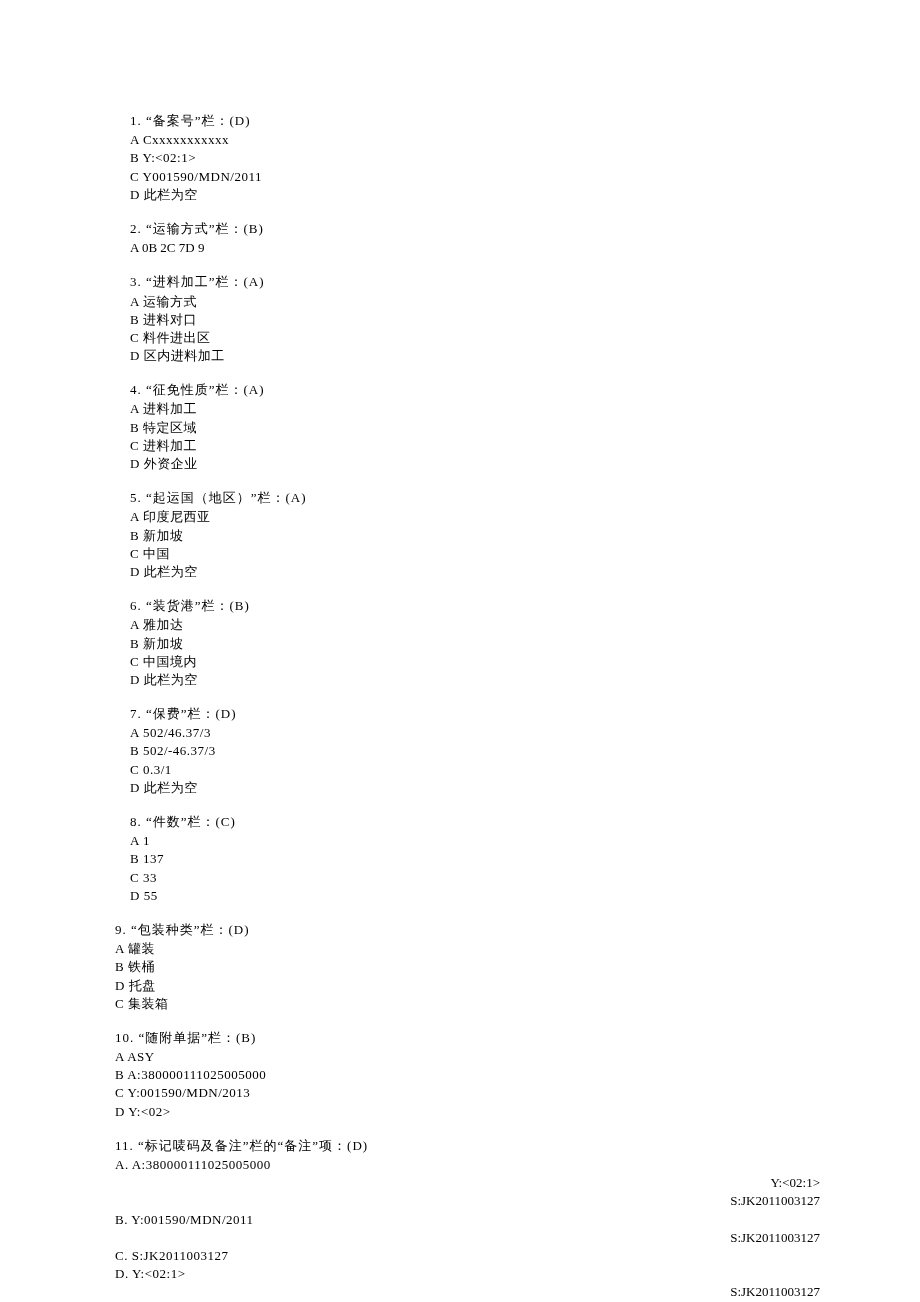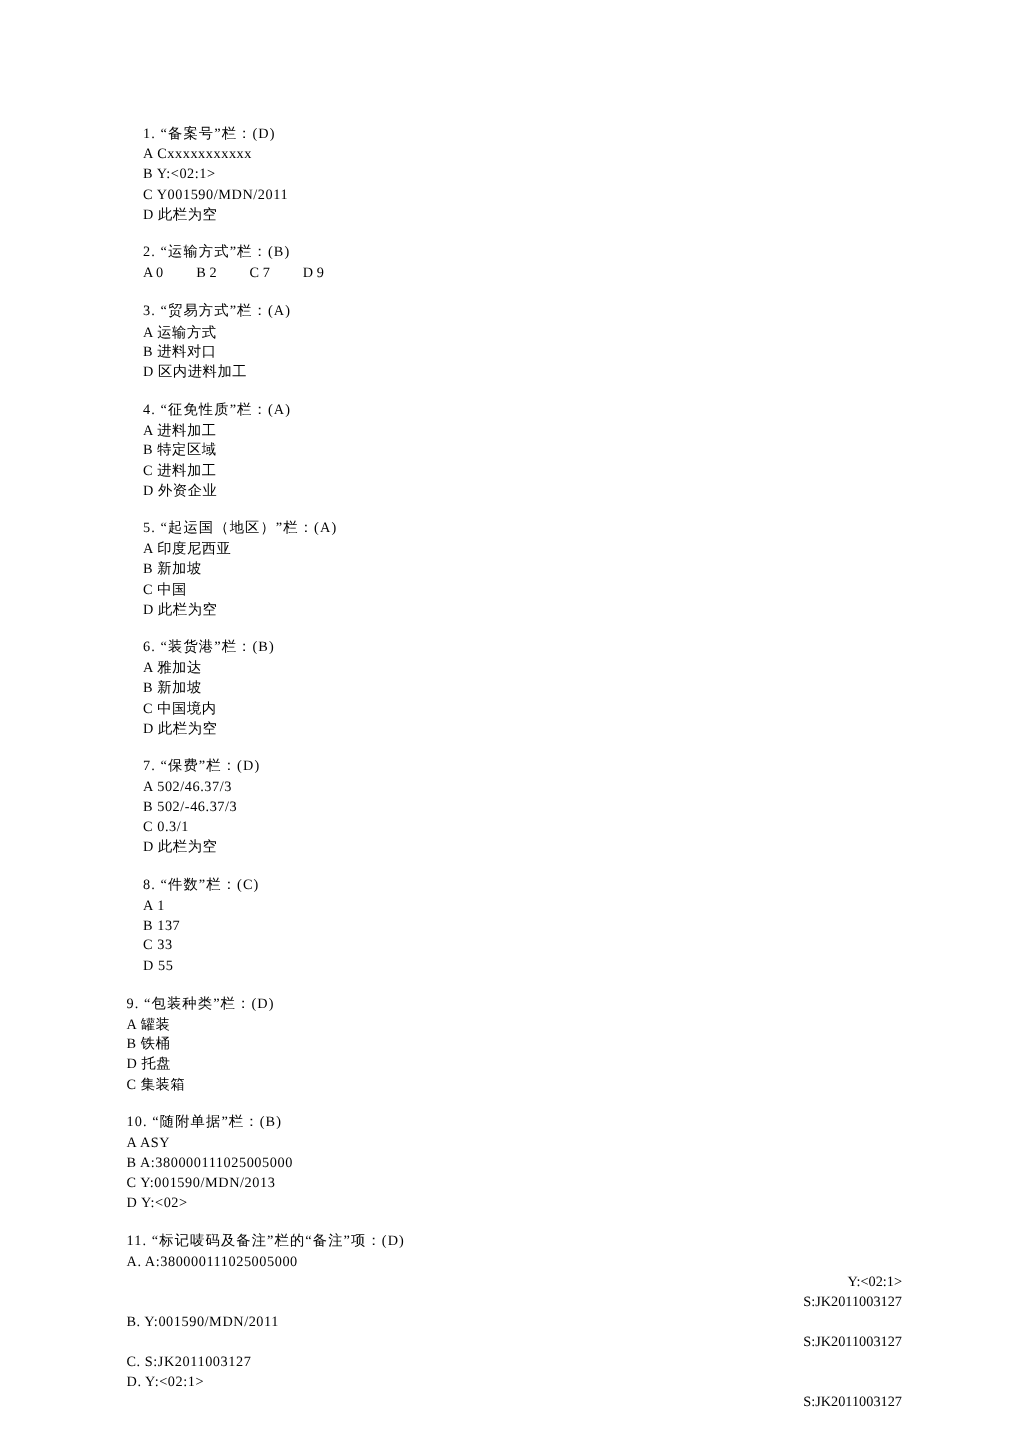--- a/index.html
+++ b/index.html
@@ -18,21 +18,20 @@
     .question-title {
       margin-bottom: 1px;
       letter-spacing: 1px;
     }
     .option {
       margin-left: 0px;
       letter-spacing: 0.5px;
     }
     .inline-options {
       display: flex;
-      gap: 30px;
     }
     .sub-line {
       margin-left: 25px;
       text-align: right;
     }
     .q9-onwards {
       margin-left: -15px;
     }
   </style>
 </head>
@@ -50,23 +49,24 @@
   <div class="question-title"><span>2</span>. <span>“运输方式”栏：(B)</span></div>
   <div class="inline-options">
     <span>A  0</span>
     <span>B  2</span>
     <span>C  7</span>
     <span>D  9</span>
   </div>
 </div>
 
 <div class="question">
-  <div class="question-title"><span>3</span>. <span>“贸易方式”栏：(A)</span></div>
+  <div class="question-title"><span>3</span>. <span>“进料加工”栏：(A)</span></div>
   <div class="option">A  运输方式</div>
   <div class="option">B  进料对口</div>
+  <div class="option">C  料件进出区</div>
   <div class="option">D  区内进料加工</div>
 </div>
 
 <div class="question">
   <div class="question-title"><span>4</span>. <span>“征免性质”栏：(A)</span></div>
   <div class="option">A  进料加工</div>
   <div class="option">B  特定区域</div>
   <div class="option">C  进料加工</div>
   <div class="option">D  外资企业</div>
 </div>

